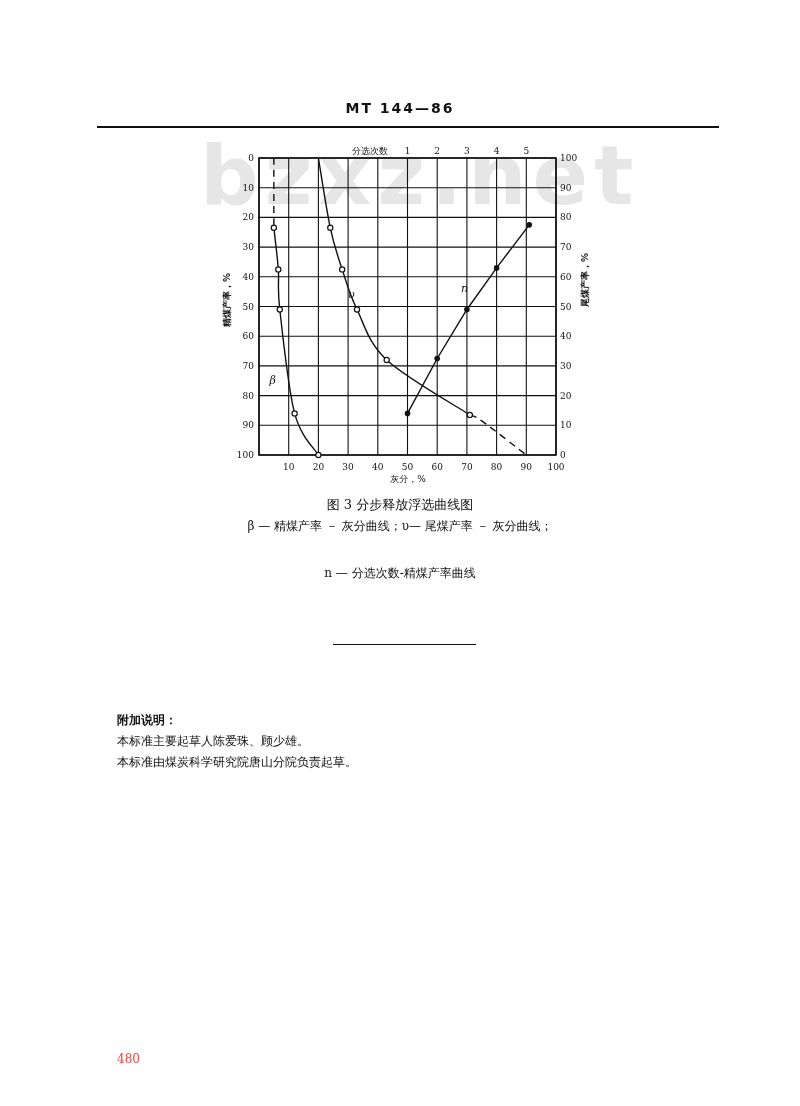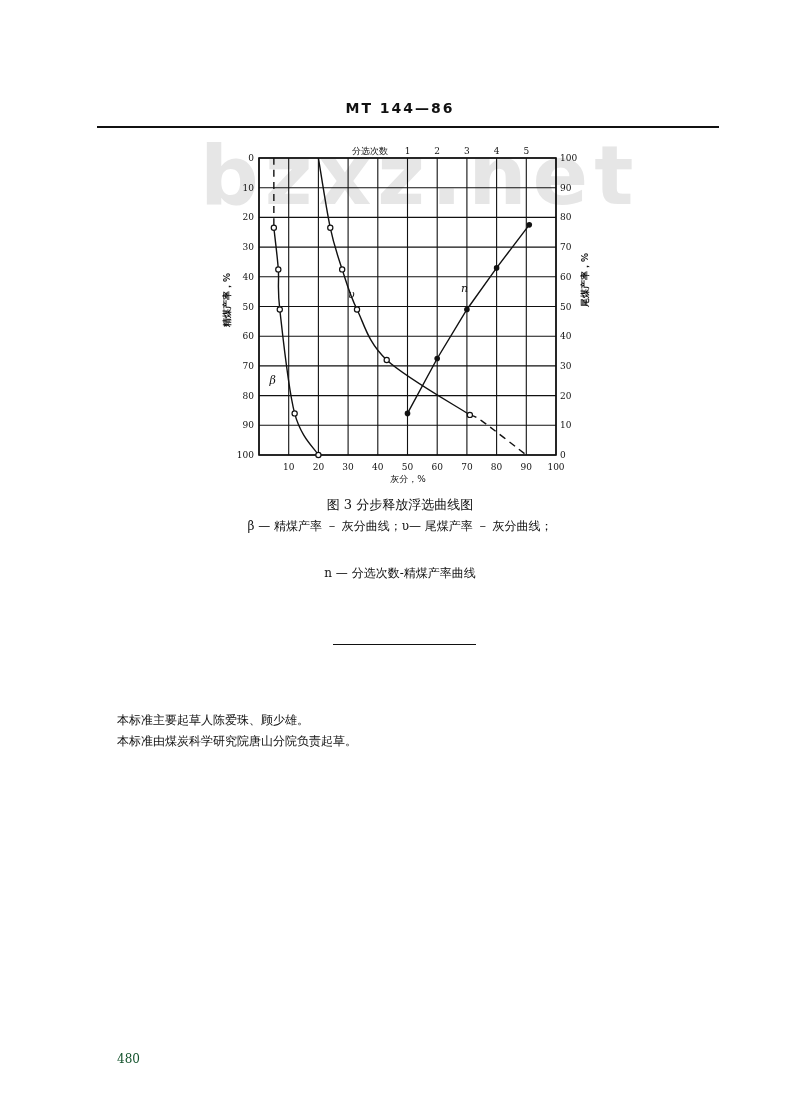--- a/index.html
+++ b/index.html
@@ -13,21 +13,21 @@
                font-weight: bold; font-size: 82px; color: #e6e6e6; letter-spacing: 6px; z-index: 0; }
   svg.chart { position: absolute; left: 200px; top: 140px; z-index: 1; }
   .caption { position: absolute; left: 0; width: 800px; text-align: center; }
   .caption.title { top: 496px; font-size: 13px; }
   .caption.line1 { top: 518px; font-size: 12px; }
   .caption.line2 { top: 565px; font-size: 12px; }
   .end-rule { position: absolute; left: 333px; width: 143px; top: 644px; height: 1px; background: #111; }
   .notes { position: absolute; left: 117px; top: 710px; font-size: 12px; line-height: 21px;
            font-family: "DejaVu Sans", "Liberation Sans", sans-serif; }
   .notes .heading { font-weight: bold; }
-  .page-number { position: absolute; left: 117px; top: 1052px; font-size: 12px; color: #14532d; }
+  .page-number { position: absolute; left: 117px; top: 1052px; font-size: 12px; color: #ef4444; }
 </style>
 </head>
 <body>
 
 <div class="header-title">MT 144—86</div>
 <div class="header-rule"></div>
 <div class="watermark">bzxz.net</div>
 
 <svg class="chart" width="400" height="350" viewBox="0 0 400 350" xmlns="http://www.w3.org/2000/svg">
   <g id="grid" stroke="#111" stroke-width="1.1">
@@ -141,17 +141,18 @@
   <text id="ylabel-right" transform="translate(388,140) rotate(-90)" text-anchor="middle" font-size="9" font-family="DejaVu Sans, sans-serif" font-weight="bold" fill="#111">尾煤产率，%</text>
 </svg>
 
 <div class="caption title">图 3   分步释放浮选曲线图</div>
 <div class="caption line1">β — 精煤产率 － 灰分曲线；υ— 尾煤产率 － 灰分曲线；</div>
 <div class="caption line2">n — 分选次数-精煤产率曲线</div>
 
 <div class="end-rule"></div>
 
 <div class="notes">
+  <div class="heading">附加说明：</div>
   <div>本标准主要起草人陈爱珠、顾少雄。</div>
   <div>本标准由煤炭科学研究院唐山分院负责起草。</div>
 </div>
 
 <div class="page-number">480</div>
 
 </body></html>

